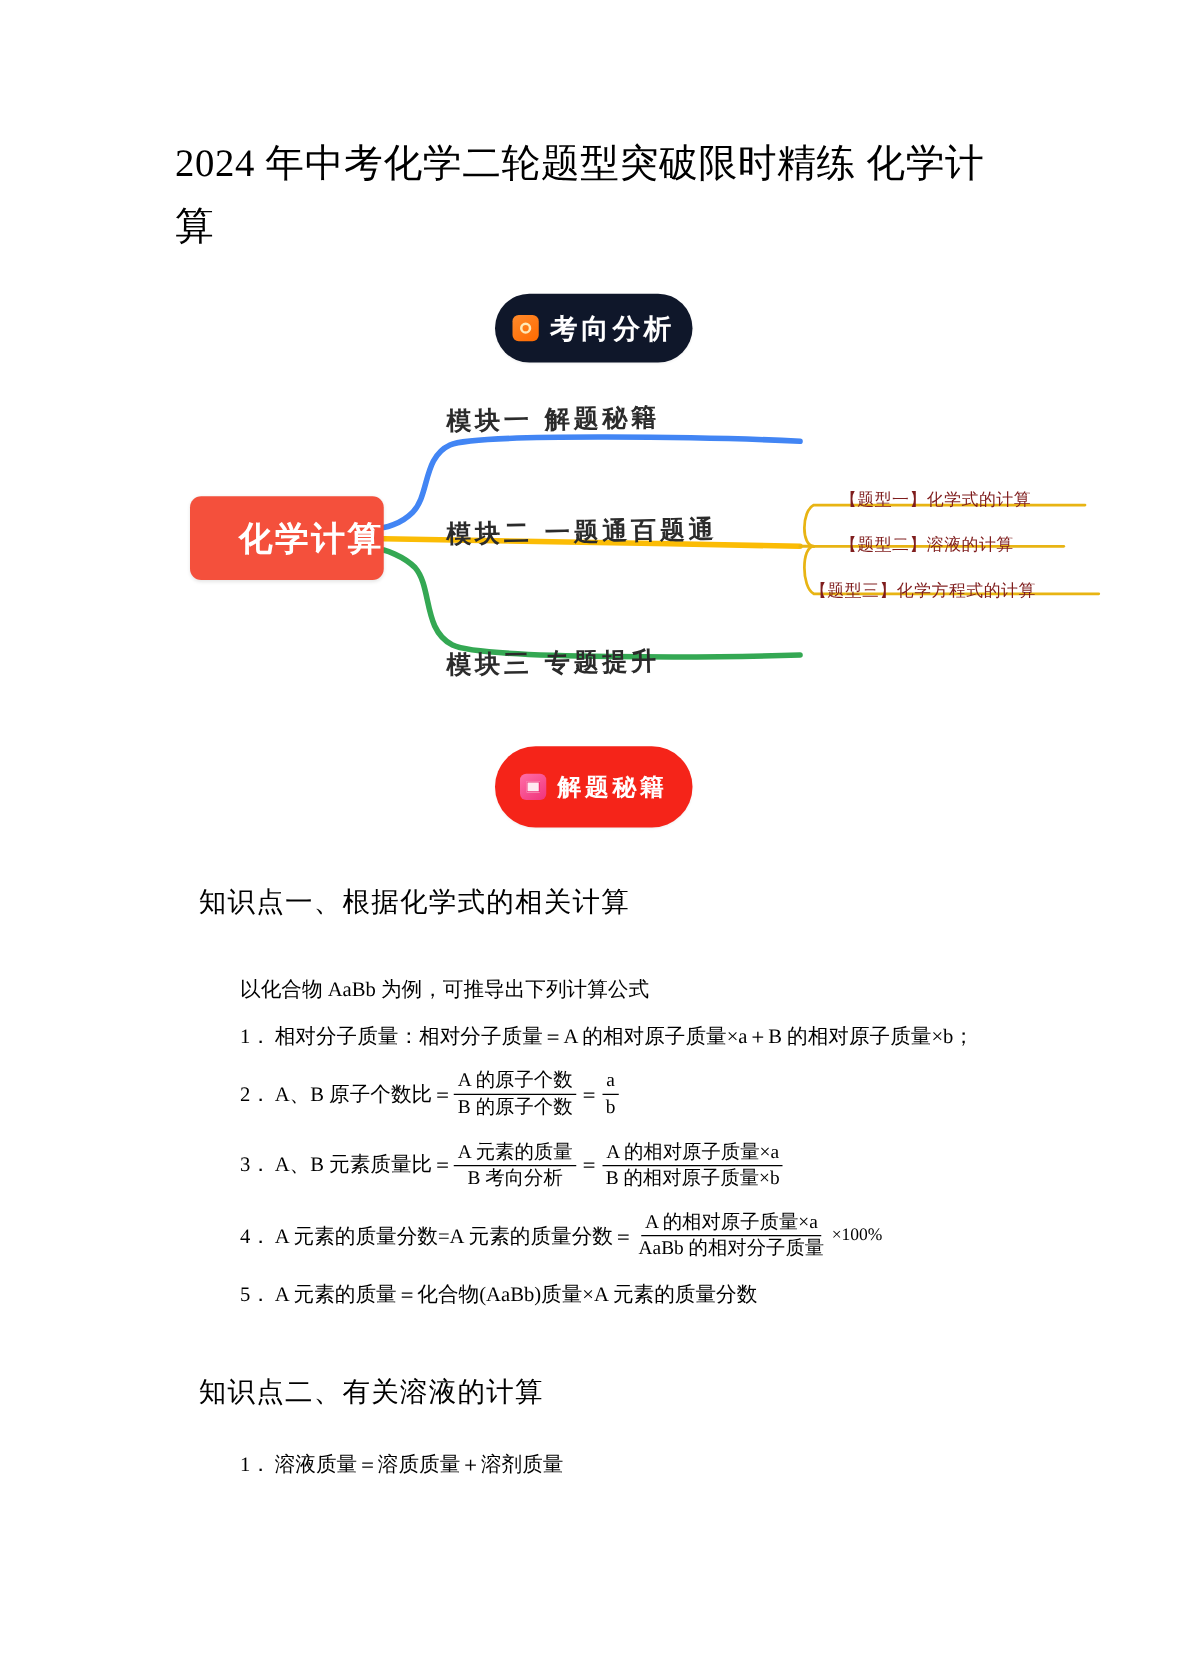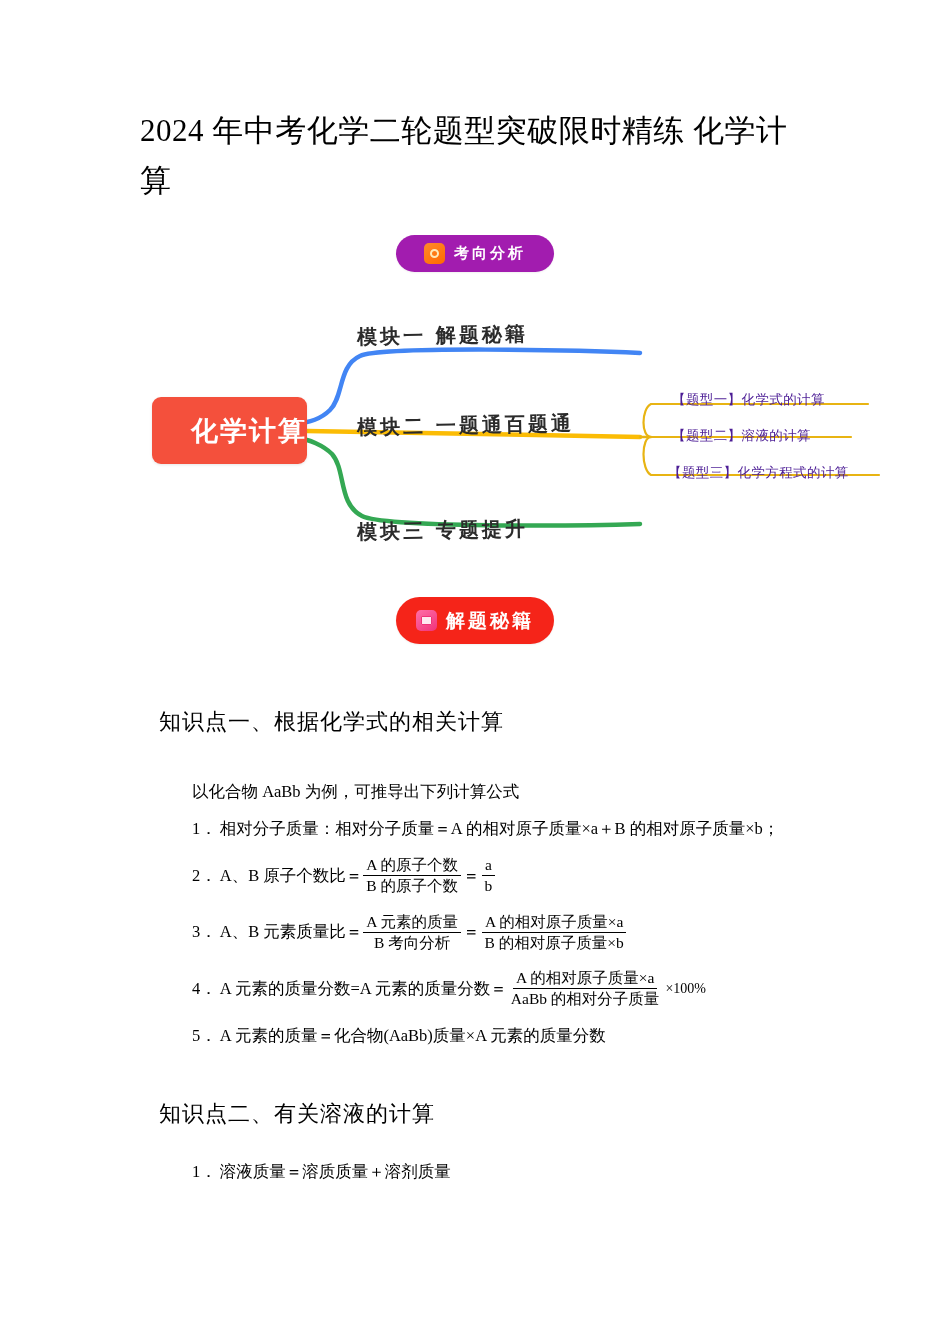--- a/index.html
+++ b/index.html
@@ -57,30 +57,30 @@
     color: #ffffff;
     font-family: "DejaVu Sans", "Liberation Sans", sans-serif;
     font-weight: 700;
     letter-spacing: 3px;
     white-space: nowrap;
   }
   .pill-top {
     left: 396px;
     top: 11px;
     width: 158px;
-    height: 37px;
-    background: #a21caf;
-    font-size: 15px;
+    height: 55px;
+    background: #0f172a;
+    font-size: 22px;
     box-shadow: 0 1px 2px rgba(0,0,0,0.06);
   }
   .pill-bottom {
     left: 396px;
     top: 373px;
     width: 158px;
-    height: 47px;
+    height: 65px;
     background: #f52419;
     font-size: 19px;
     box-shadow: 0 1px 2px rgba(0,0,0,0.06);
   }
   .pill-ico {
     width: 21px;
     height: 21px;
     border-radius: 5px;
     display: inline-flex;
     align-items: center;
@@ -140,27 +140,27 @@
     transform: rotate(-1.1deg);
   }
   .bl-1 { left: 357px; top: 98px; }
   .bl-2 { left: 357px; top: 188px; }
   .bl-3 { left: 357px; top: 293px; }
 
   .leaf {
     position: absolute;
     font-family: "DejaVu Sans", "Liberation Sans", sans-serif;
     font-size: 13.5px;
-    color: #4c1d95;
+    color: #7f1d1d;
     white-space: nowrap;
     letter-spacing: 0.4px;
   }
   .lf-1 { left: 672px; top: 167px; }
   .lf-2 { left: 672px; top: 203px; }
-  .lf-3 { left: 668px; top: 240px; }
+  .lf-3 { left: 648px; top: 240px; }
 
   
   .review-line {
     margin: 0;
     padding: 0 0 0 142px;
     font-family: "DejaVu Sans", "Liberation Sans", sans-serif;
     font-size: 14px;
     font-weight: 700;
     color: #c00000;
     letter-spacing: 0.6px;

